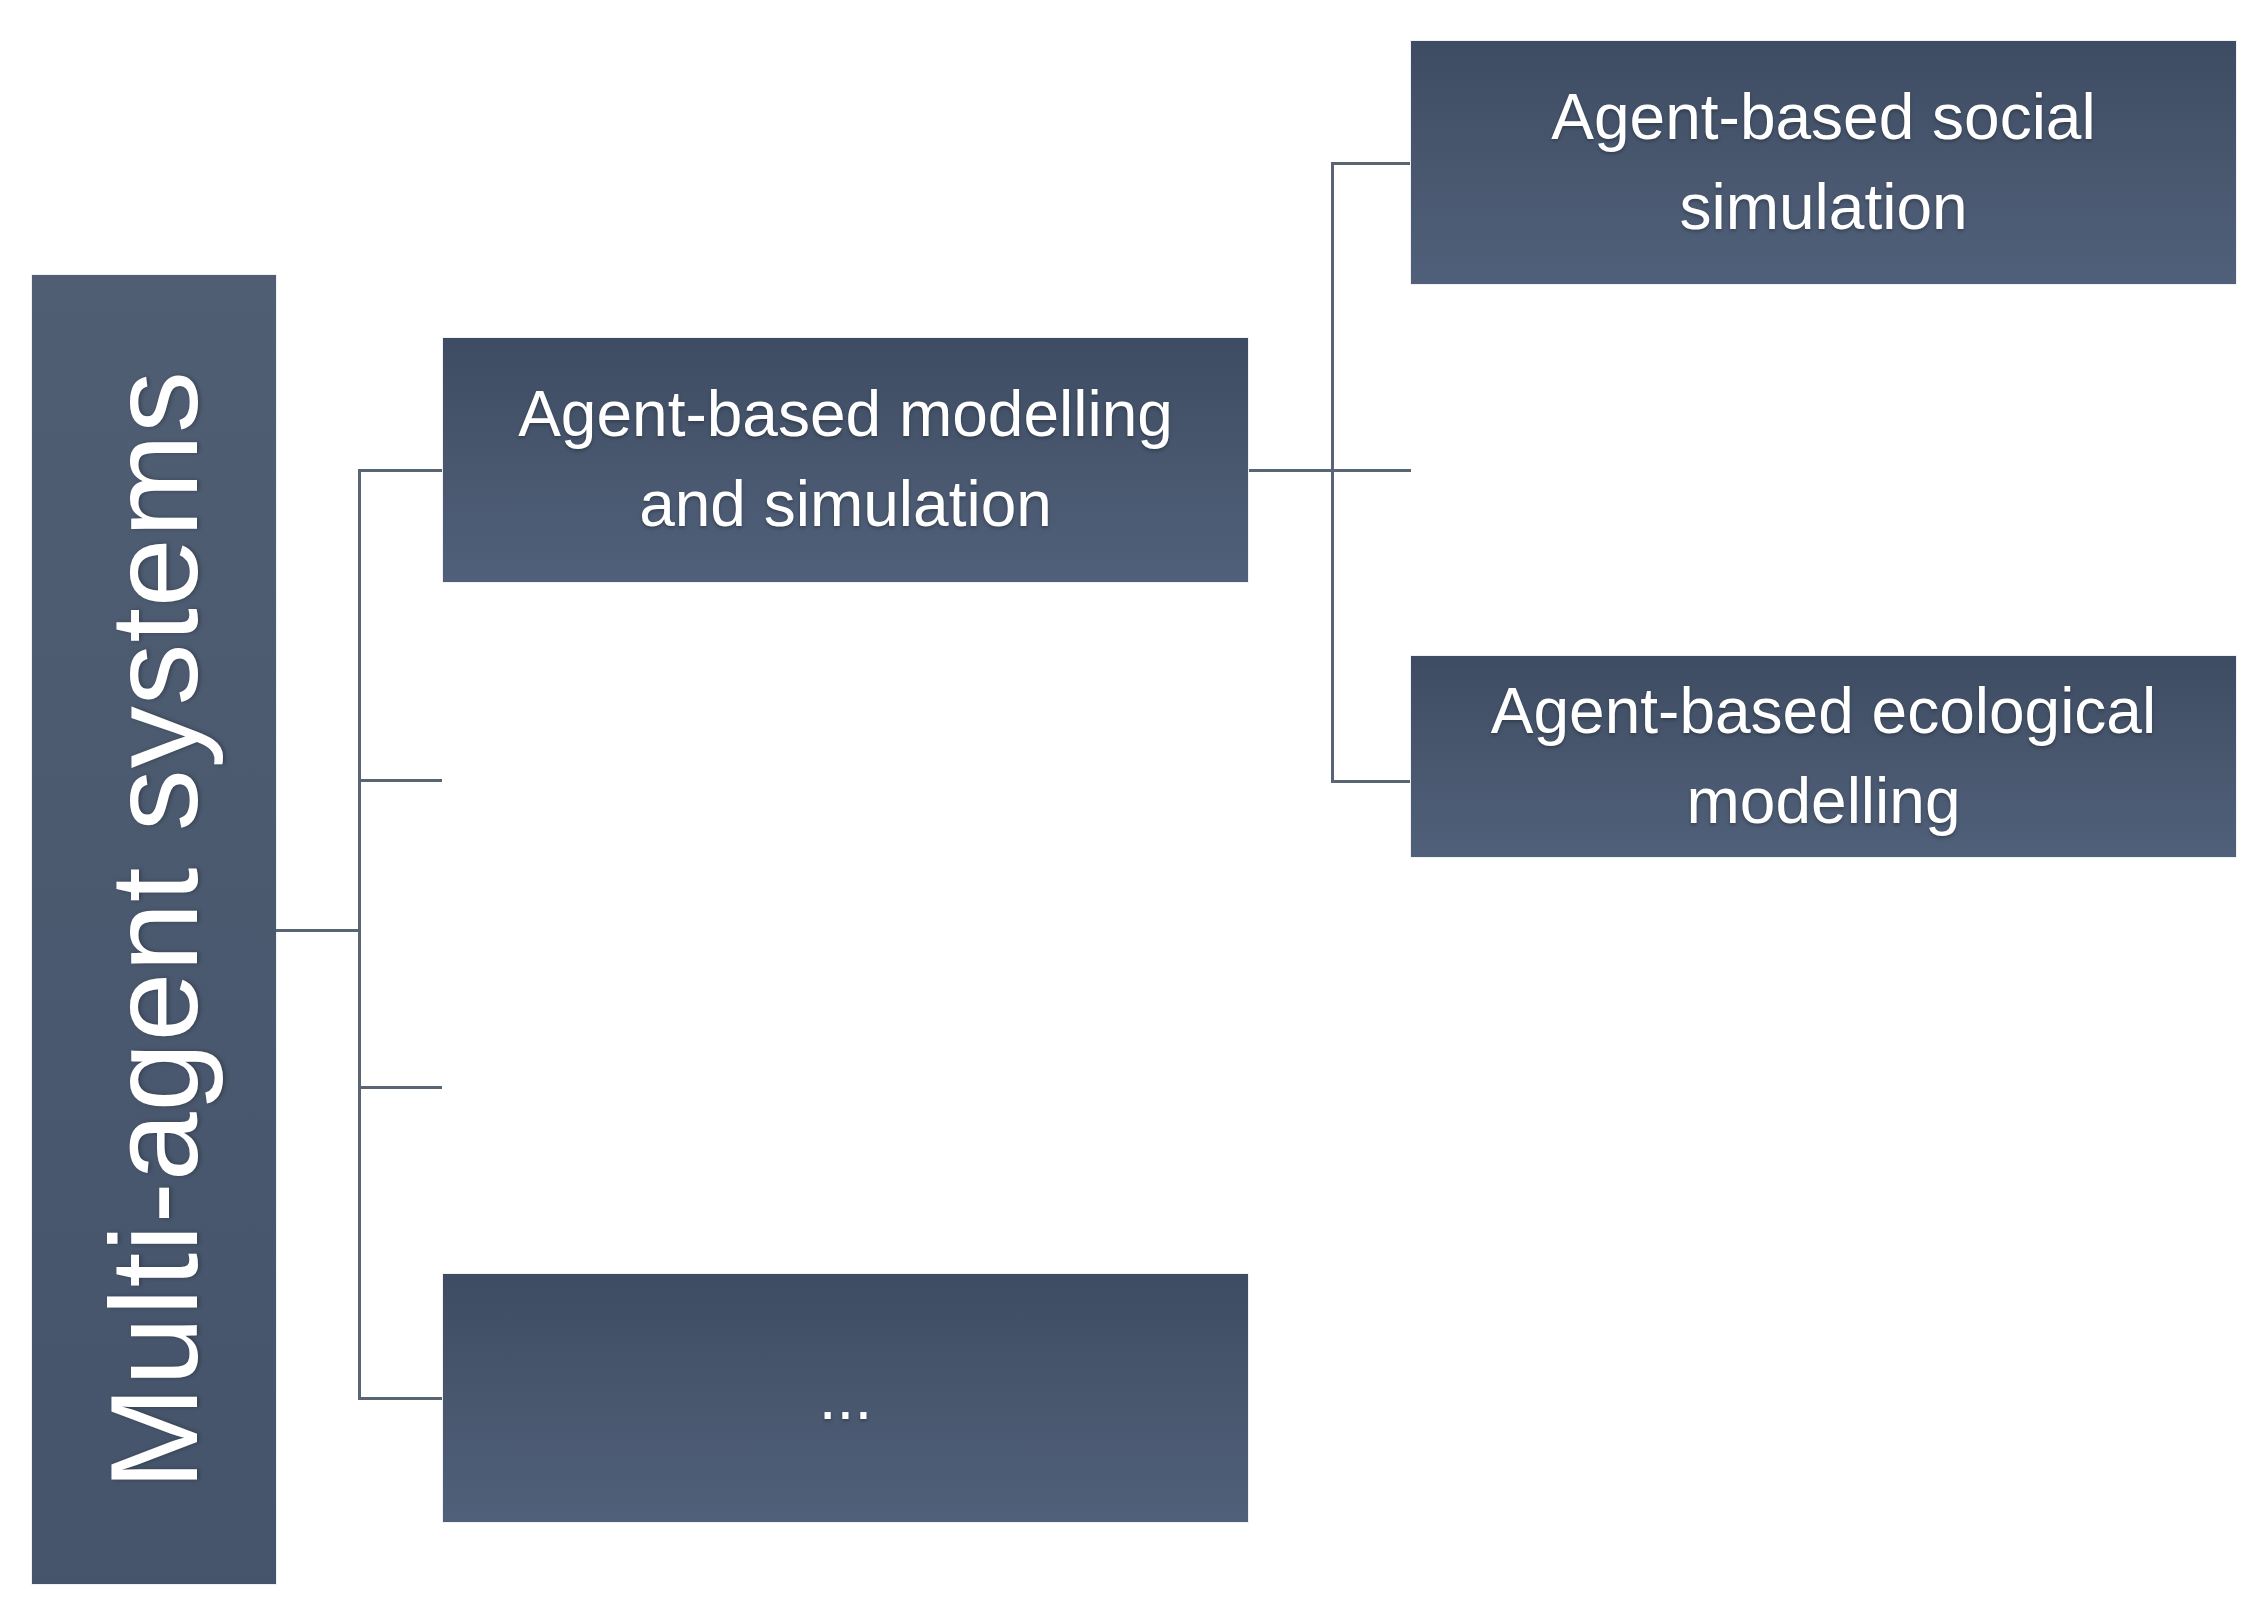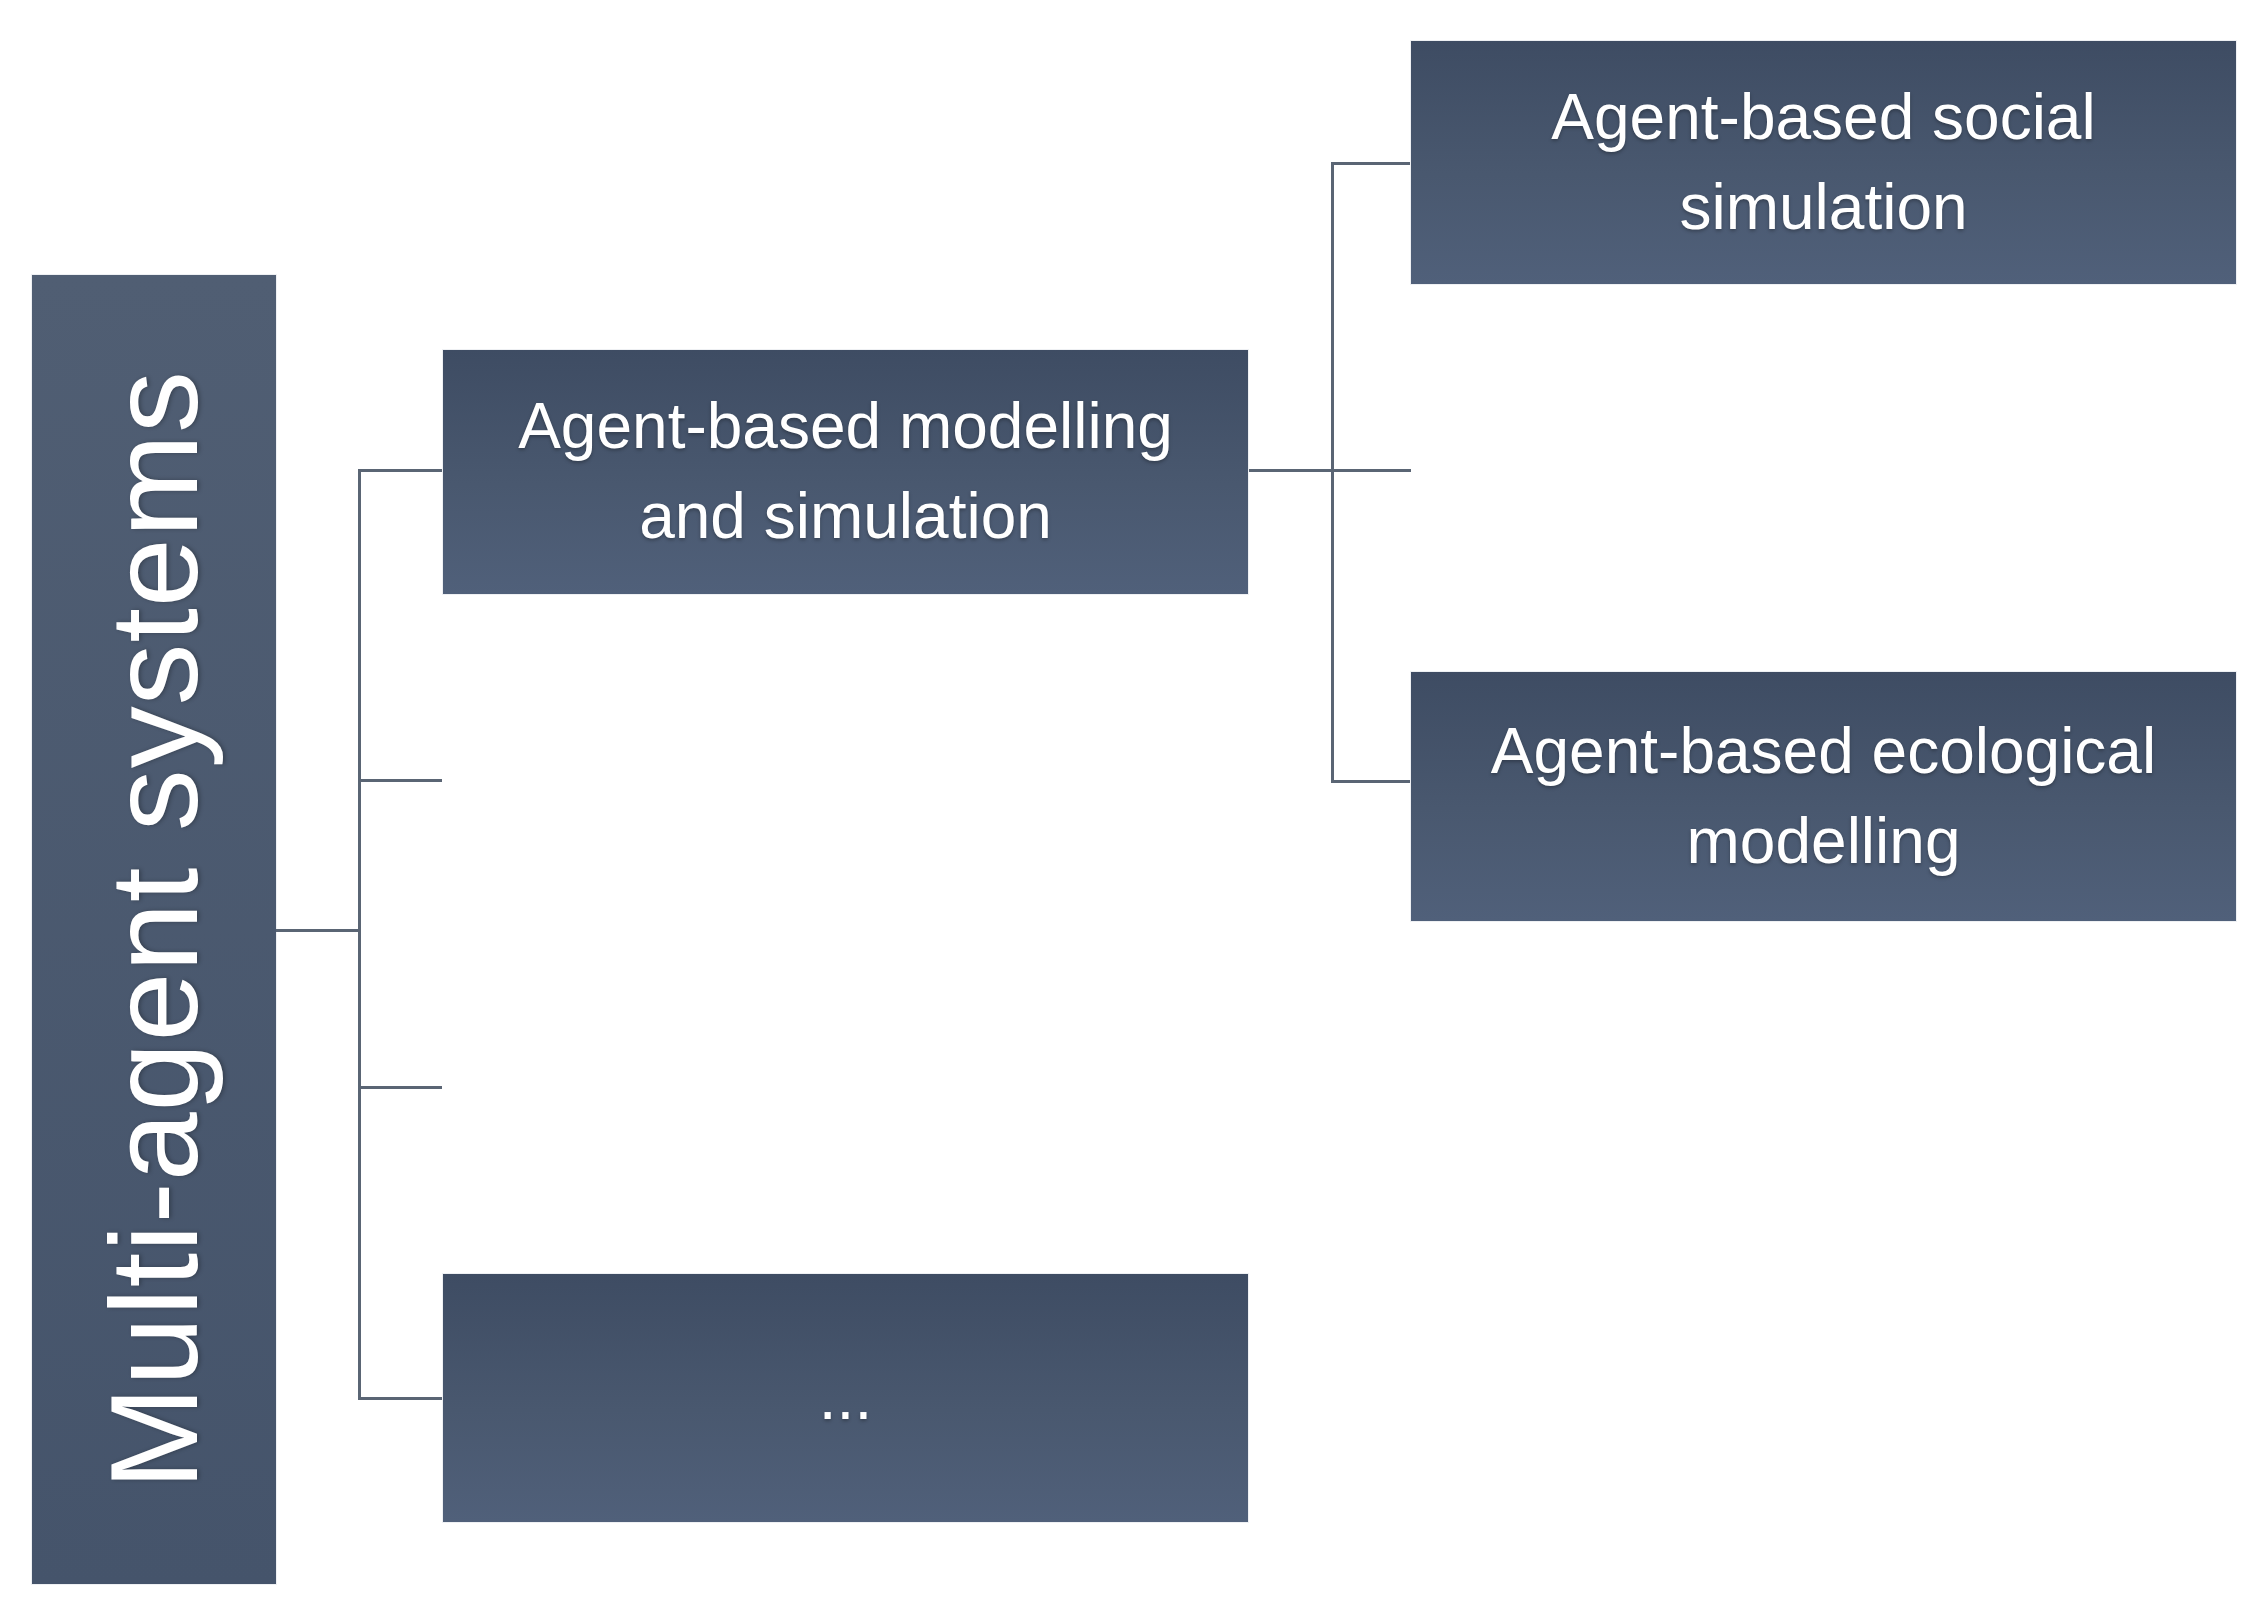--- a/index.html
+++ b/index.html
@@ -47,28 +47,28 @@
     color: var(--text, #ffffff);
     font-size: 124px;
     letter-spacing: 0.9px;
     text-shadow: 0 1.8px 4.6px rgba(0,0,0,0.28);
   }
   .connector {
     position: absolute;
     background: var(--connector, #5a6574);
   }
   
-  .m1 { left: 443px; top: 350px;  width: 805px; height: 244px; }
+  .m1 { left: 443px; top: 338px;  width: 805px; height: 244px; }
   .m2 { left: 443px; top: 657px;  width: 805px; height: 246px; }
   .m3 { left: 443px; top: 966px; width: 805px; height: 243px; }
   .m4 { left: 443px; top: 1274px; width: 805px; height: 248px; }
   
   .r1 { left: 1411px; top: 41px;  width: 825px; height: 243px; }
   .r2 { left: 1411px; top: 344px; width: 825px; height: 248px; }
-  .r3 { left: 1411px; top: 672px; width: 825px; height: 249px; }
+  .r3 { left: 1411px; top: 656px; width: 825px; height: 201px; }
   
   .c-root      { left: 276px;  top: 929px; width: 83px;   height: 2.8px; }
   .c-trunk1    { left: 358px;  top: 470px;  width: 2.8px;    height: 930px; }
   .c-stub-m1   { left: 358px;  top: 469px;  width: 84px;   height: 2.8px; }
   .c-stub-m2   { left: 358px;  top: 779px;  width: 84px;   height: 2.8px; }
   .c-stub-m3   { left: 358px;  top: 1086px; width: 84px;   height: 2.8px; }
   .c-stub-m4   { left: 358px;  top: 1397px; width: 84px;   height: 2.8px; }
   .c-branch2   { left: 1248px; top: 469px;  width: 163px;  height: 2.8px; }
   .c-trunk2    { left: 1331px; top: 162px;  width: 2.8px;    height: 621px; }
   .c-stub-r1   { left: 1331px; top: 162px;  width: 81px;   height: 2.8px; }

